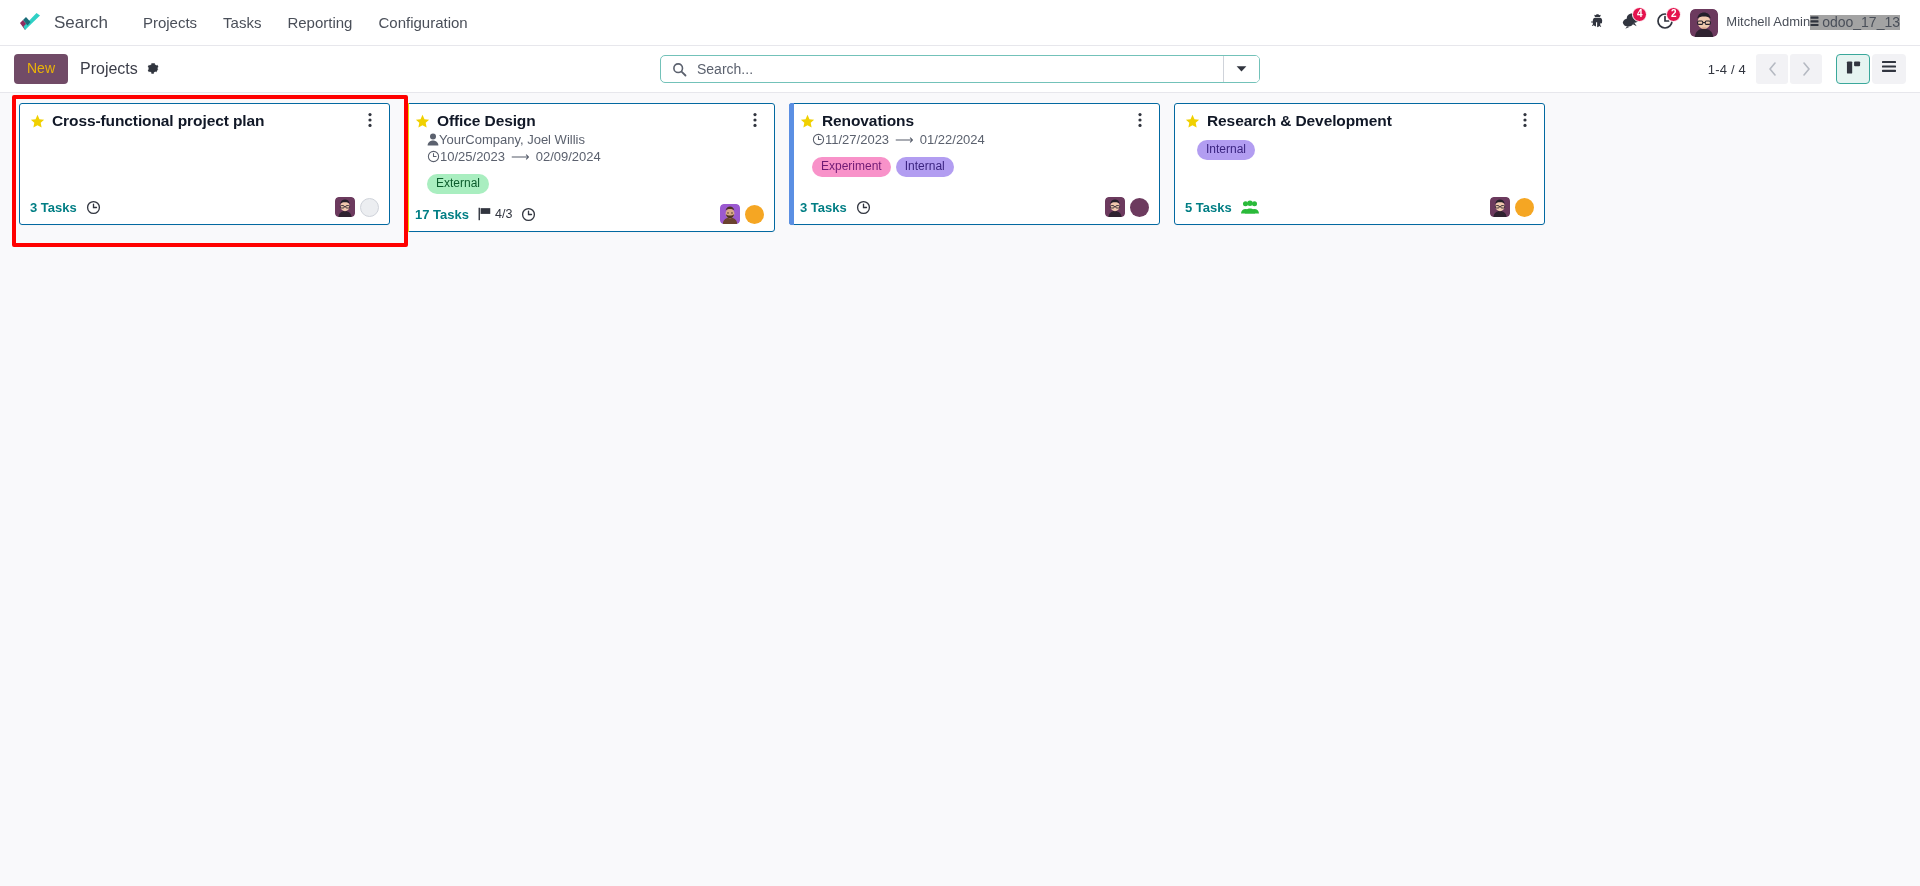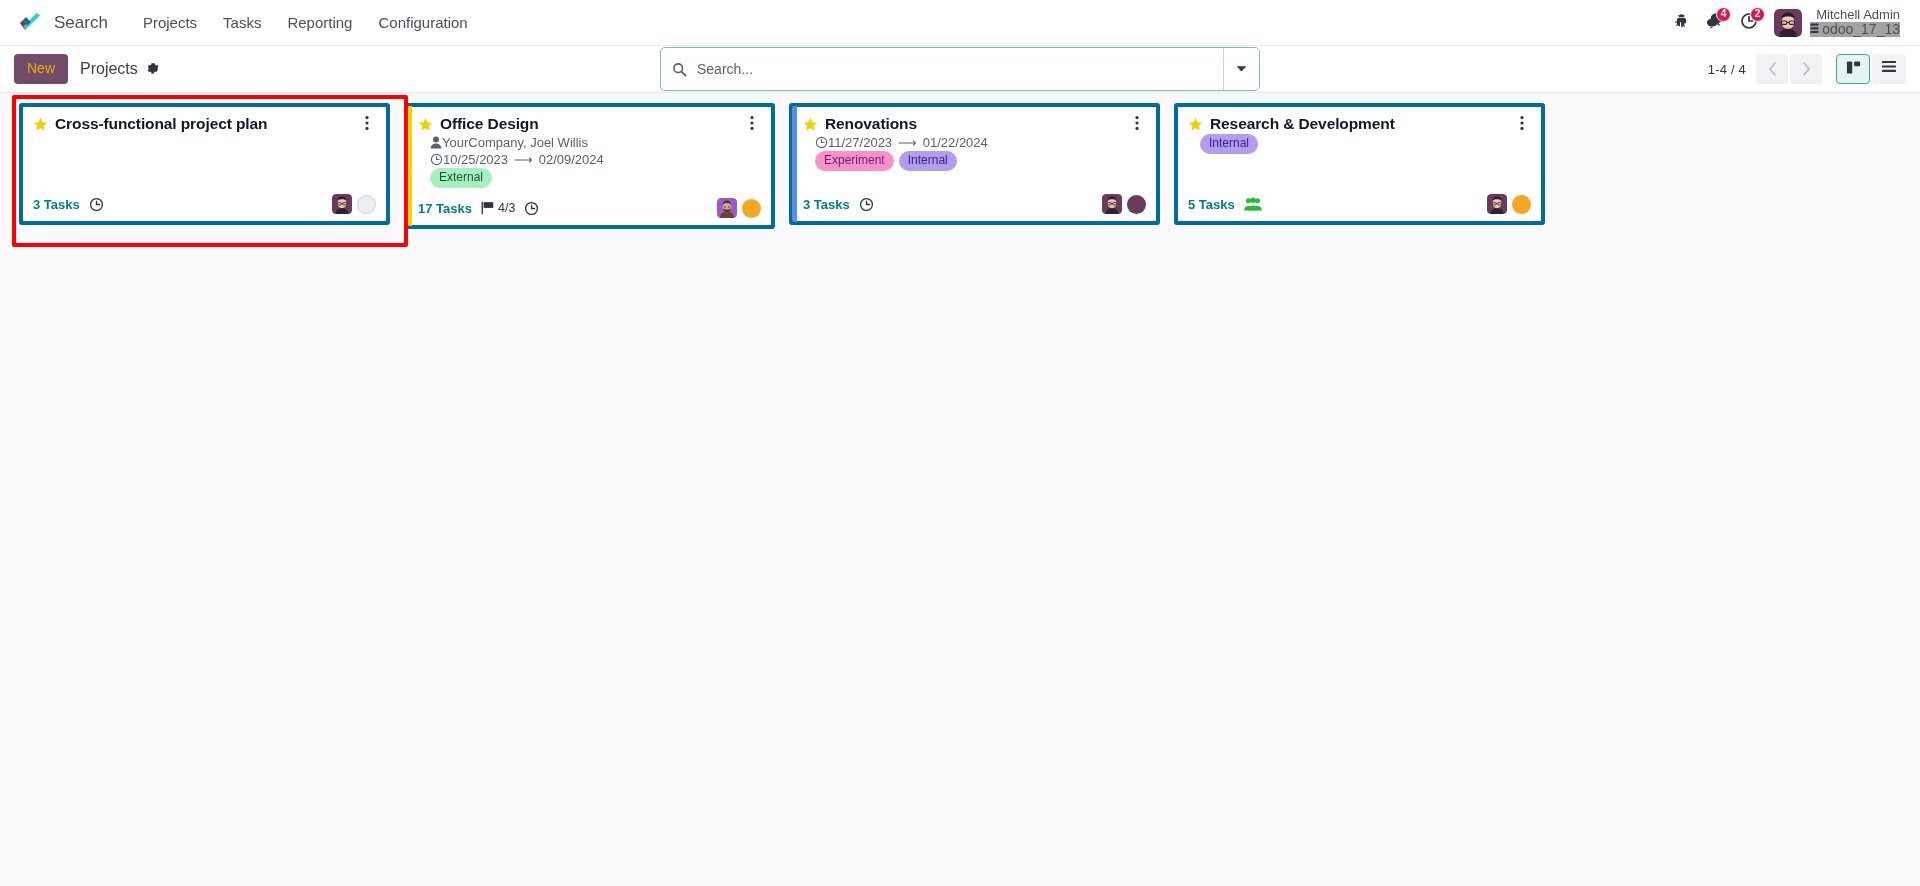--- a/index.html
+++ b/index.html
@@ -81,21 +81,21 @@
     cursor: pointer;
     border-radius: 3px;
   }
   .avatar-img {
     width: 28px; height: 28px;
     border-radius: 5px;
     flex: 0 0 auto;
     overflow: hidden;
     display: block;
   }
-  .user-text { display: flex; flex-direction: column; line-height: 1.1; text-align: right; }
+  .user-text { display: flex; flex-direction: row; line-height: 1.1; }
   .user-name { font-size: 13px; color: #4a4f59; white-space: nowrap; }
   .user-db {
     font-size: 14px; color: #4a4f59;
     background: #a3a3a3;
     display: flex; align-items: center; gap: 3px;
     white-space: nowrap;
   }
 
   
   .control-panel {
@@ -134,21 +134,21 @@
     left: 50%;
     transform: translateX(-50%);
     width: 600px;
   }
   .searchview {
     display: flex;
     align-items: stretch;
     border: 1px solid #73c2b9;
     border-radius: 5px;
     background: #ffffff;
-    height: 44px;
+    height: 28px;
     overflow: hidden;
   }
   .search-icon-box {
     display: flex; align-items: center;
     padding: 0 6px 0 11px;
     color: #5b616e;
   }
   .search-input {
     flex: 1 1 auto;
     border: none;
@@ -223,21 +223,21 @@
     left: 0px; top: -8px;
     width: 388px; height: 144px;
     border: 4px solid #ff0000;
     border-radius: 2px;
     pointer-events: none;
     z-index: 10;
   }
 
   .o-card {
     background: #ffffff;
-    border: 4px solid #0369a1;
+    border: 1px solid #0369a1;
     border-radius: 3px;
     min-height: 122px;
     display: flex;
     flex-direction: column;
     padding: 8px 10px 7px 10px;
     position: relative;
     cursor: pointer;
     box-shadow: 0 1px 1px rgba(0,0,0,0.02);
   }
   .o-card.stripe::after {
@@ -269,21 +269,21 @@
     color: #5b616e;
     margin-top: 2px;
     padding-left: 12px;
     white-space: nowrap;
   }
   .card-sub .mini-icon { display: flex; line-height: 0; color: #5b616e; flex: 0 0 auto; }
   .card-dates { display: flex; align-items: center; gap: 6px; }
   .date-arrow { color: #5b616e; font-size: 13px; line-height: 1; }
   .tag-row {
     display: flex; gap: 5px; flex-wrap: wrap;
-    margin-top: 1px;
+    margin-top: 10px;
     padding-left: 12px;
   }
   .tag {
     font-size: 12px;
     padding: 2px 9px 3px;
     border-radius: 11px;
     line-height: 1.25;
     white-space: nowrap;
   }
   .tag-green { background: #a9eec0; color: #0b5c2c; }

